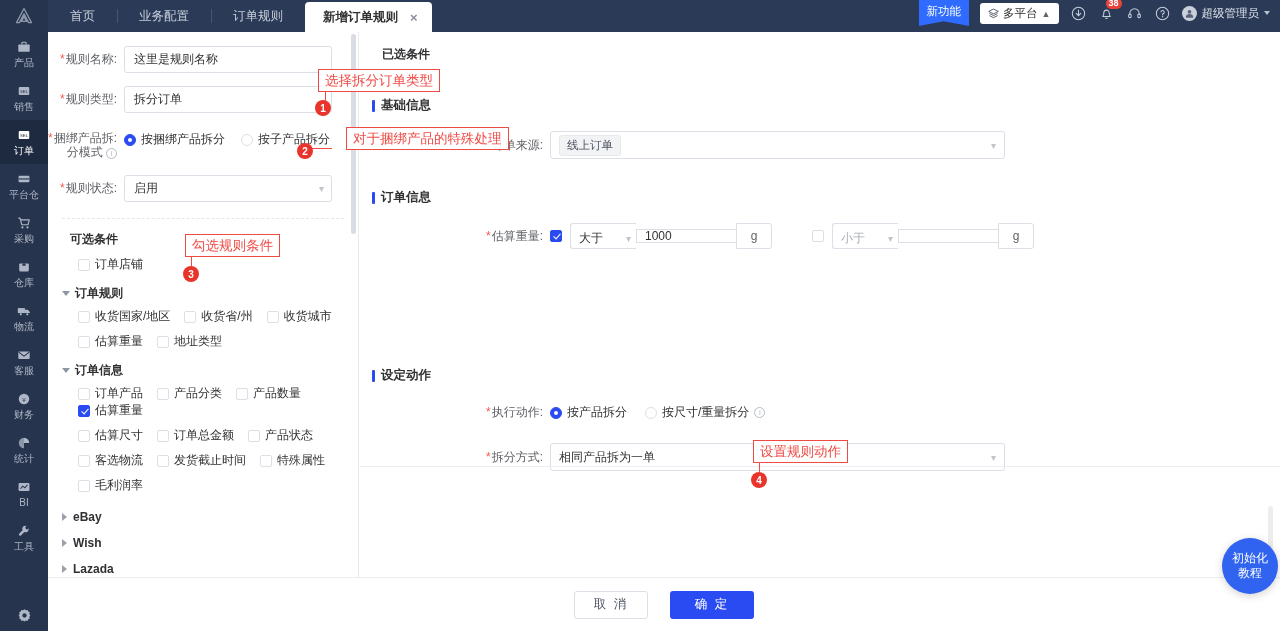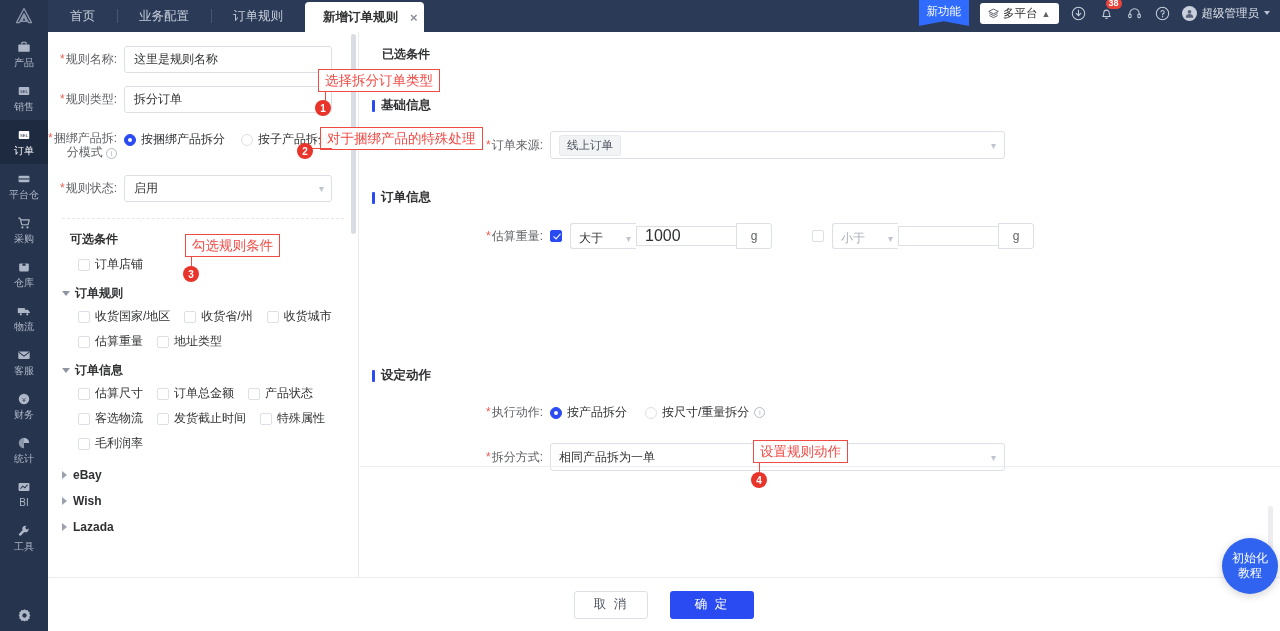--- a/index.html
+++ b/index.html
@@ -29,21 +29,21 @@
     display: flex; align-items: center; justify-content: center;
     color: #c6cdda; font-size: 12.5px; white-space: nowrap; cursor: pointer;
   }
   .tab + .tab::before {
     content: ""; position: absolute; left: 0; top: 9px;
     width: 1px; height: 14px; background: #4a5670;
   }
   .tab.active {
     background: #ffffff; color: #303133; font-weight: 600;
     border-top-left-radius: 4px; border-top-right-radius: 4px;
-    padding: 0 6px 0 18px; height: 30px;
+    padding: 0 14px 0 18px; height: 30px;
   }
   .tab.active::before { display: none; }
   .tab-close {
     margin-left: 12px; font-size: 13px; color: #8a8f99; line-height: 1; cursor: pointer;
   }
   .header-right {
     margin-left: auto; display: flex; align-items: center; height: 32px;
     padding-right: 10px; gap: 11px;
   }
   .new-feature {
@@ -210,22 +210,22 @@
   .big-sel .chev { margin-left: auto; }
   .cond-group { display: flex; align-items: center; gap: 8px; }
   .mini-sel {
     width: 66px; height: 26px; border: 1px solid #dcdfe6; border-right: none;
     border-radius: 3px 0 0 3px; display: flex; align-items: center;
     justify-content: space-between; padding: 4px 5px 0 8px; font-size: 12px;
     background: #fff; color: #303133;
   }
   .mini-sel.dim { color: #a8adb8; }
   .num-inp {
-    width: 100px; height: 20px; border: 1px solid #dcdfe6; border-right: none;
-    padding: 0 8px; display: flex; align-items: center; font-size: 16px;
+    width: 100px; height: 14px; border: 1px solid #dcdfe6; border-right: none;
+    padding: 0 8px; display: flex; align-items: center; font-size: 12px;
     background: #fff; color: #303133;
   }
   .unit {
     width: 36px; height: 26px; border: 1px solid #dcdfe6; border-radius: 0 3px 3px 0;
     display: flex; align-items: center; justify-content: center; font-size: 12px;
     color: #606266; background: #fff;
   }
   .cond-wrap { display: flex; align-items: center; }
   .hr-line {
     position: absolute; left: 0; top: 434px; width: 920px; height: 1px;
@@ -558,20 +558,38 @@
         </span>
         <span class="cb">
           <span class="box"></span>
           <span>地址类型</span>
         </span>
       </div>
 
       <div class="grp-head">
         <span class="tri-d"></span>
         <span>订单信息</span>
+      </div>
+      <div class="cb-row">
+        <span class="cb">
+          <span class="box"></span>
+          <span>订单产品</span>
+        </span>
+        <span class="cb">
+          <span class="box"></span>
+          <span>产品分类</span>
+        </span>
+        <span class="cb">
+          <span class="box"></span>
+          <span>产品数量</span>
+        </span>
+        <span class="cb" style="margin-right:0">
+          <span class="box on"></span>
+          <span>估算重量</span>
+        </span>
       </div>
       <div class="cb-row">
         <span class="cb">
           <span class="box"></span>
           <span>估算尺寸</span>
         </span>
         <span class="cb">
           <span class="box"></span>
           <span>订单总金额</span>
         </span>
@@ -718,21 +736,21 @@
 
   <div class="fab">
     <span>初始化</span>
     <span>教程</span>
   </div>
 
   <div class="anno" style="left:318px; top:69px;">选择拆分订单类型</div>
   <div class="leader" style="left:325px; top:91px; width:1px; height:13px;"></div>
   <div class="marker" style="left:315px; top:100px;">1</div>
 
-  <div class="anno" style="left:320px; top:127px;">对于捆绑产品的特殊处理</div>
+  <div class="anno" style="left:346px; top:127px;">对于捆绑产品的特殊处理</div>
   <div class="leader" style="left:308px; top:148px; width:24px; height:1px;"></div>
   <div class="marker" style="left:297px; top:143px;">2</div>
 
   <div class="anno" style="left:185px; top:234px;">勾选规则条件</div>
   <div class="leader" style="left:191px; top:256px; width:1px; height:10px;"></div>
   <div class="marker" style="left:183px; top:266px;">3</div>
 
   <div class="anno" style="left:753px; top:440px;">设置规则动作</div>
   <div class="leader" style="left:759px; top:462px; width:1px; height:10px;"></div>
   <div class="marker" style="left:751px; top:472px;">4</div>

